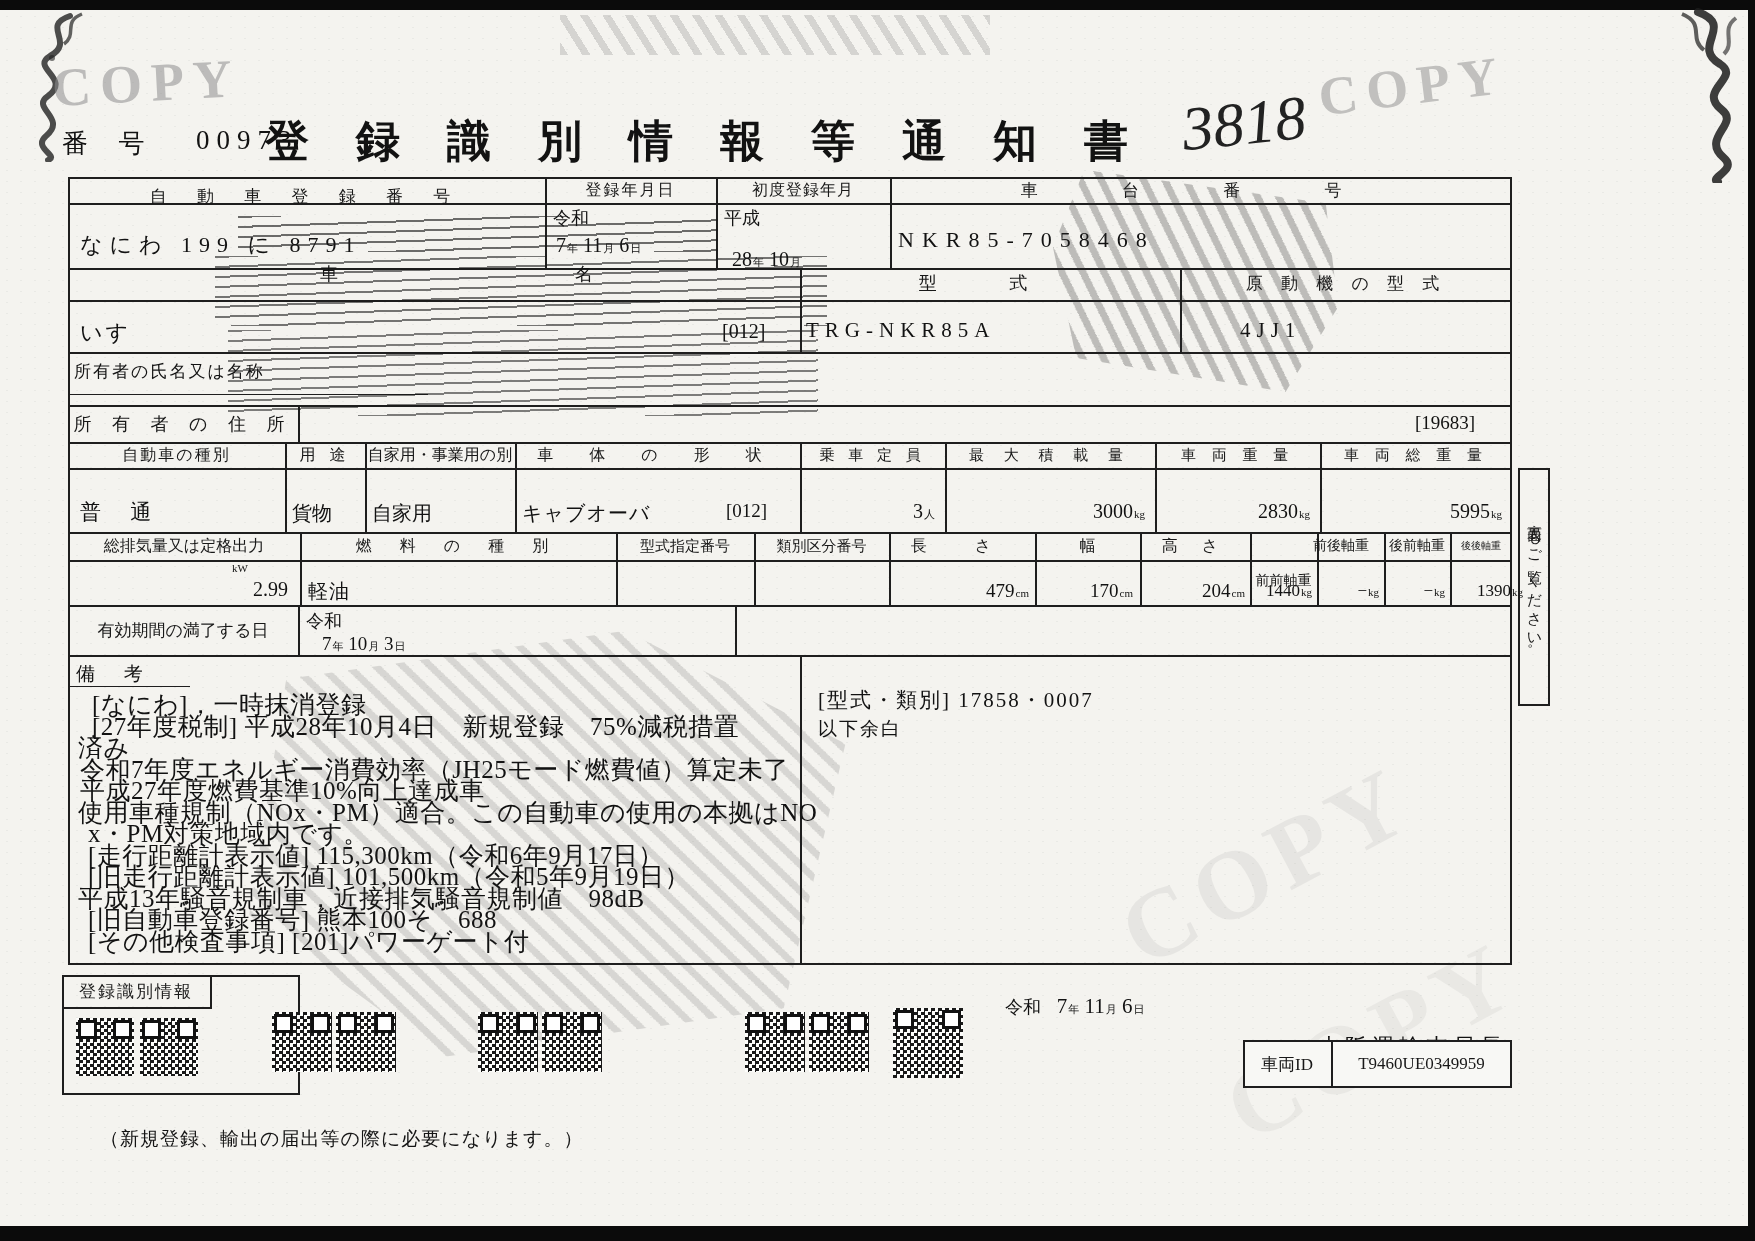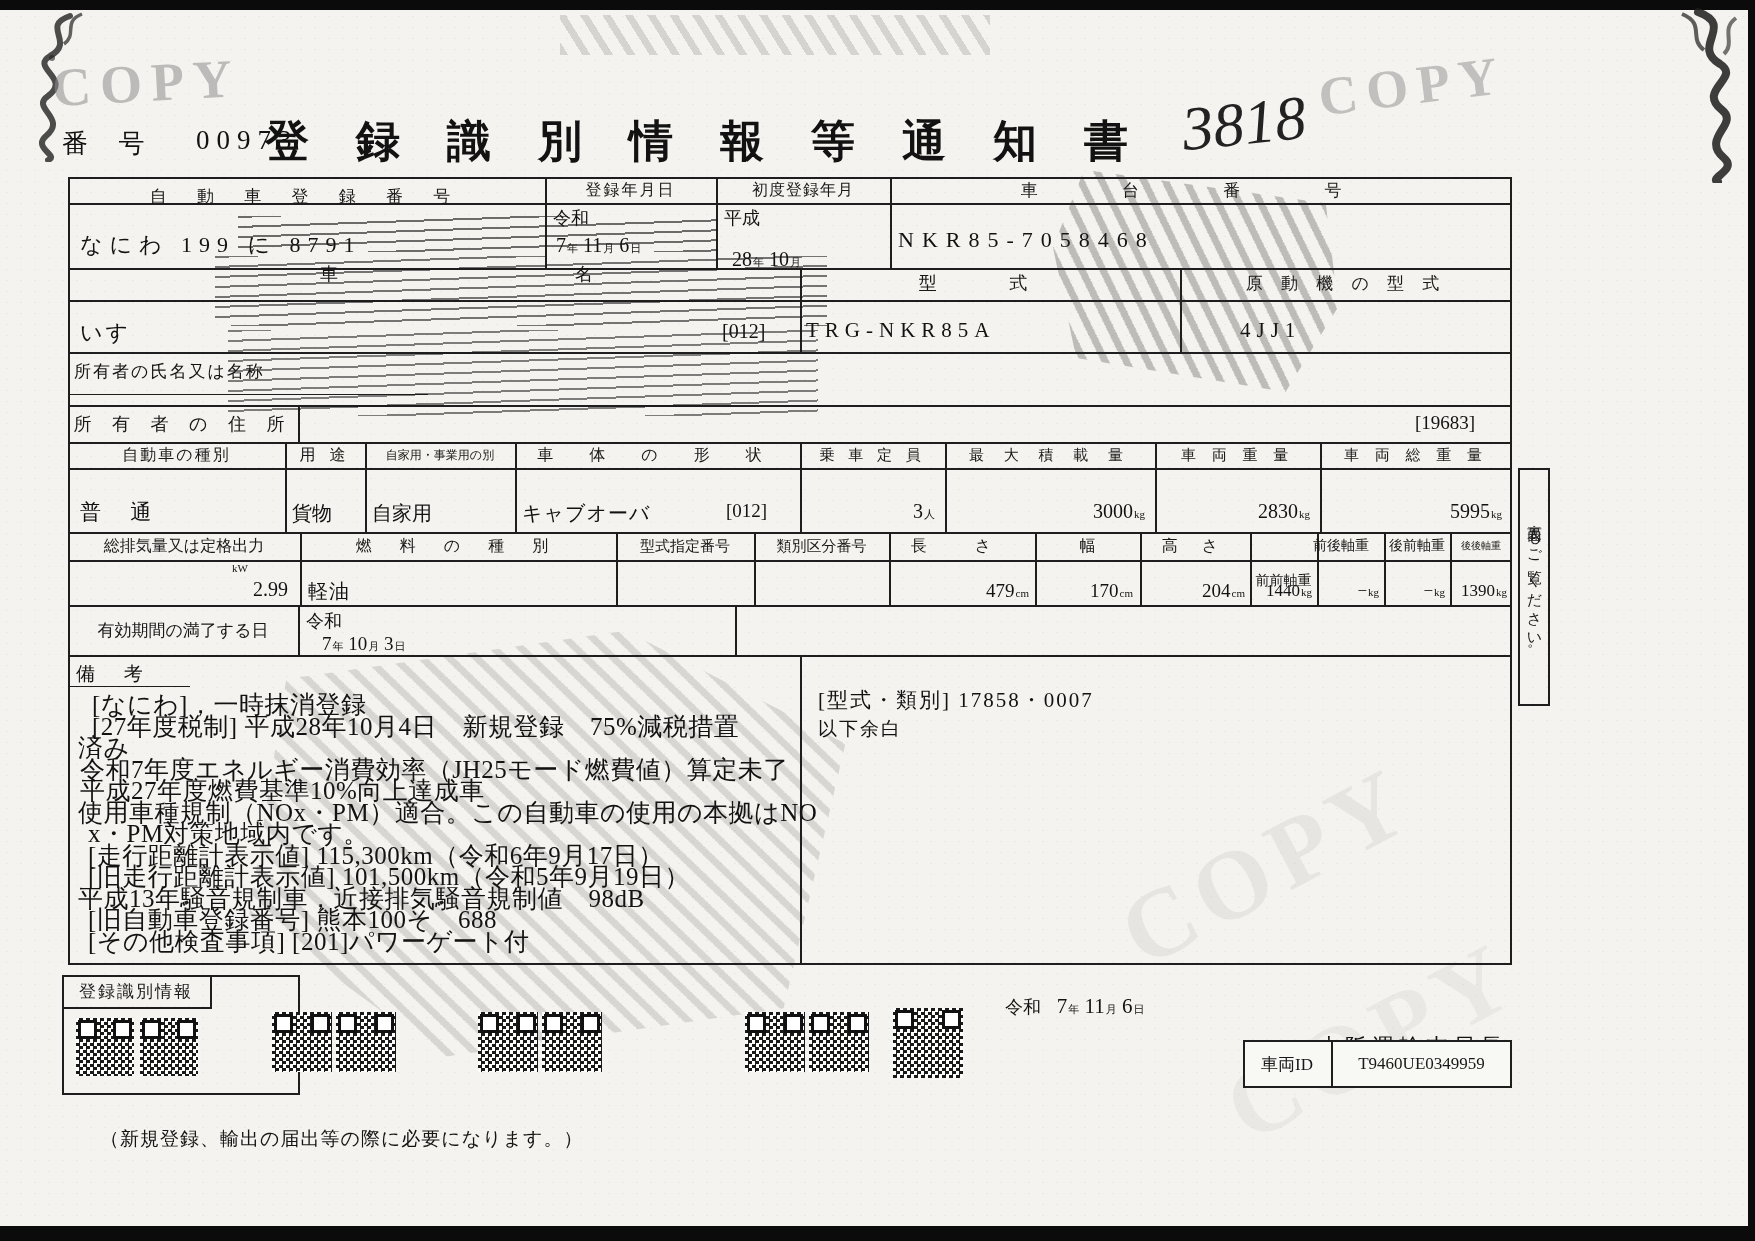--- a/index.html
+++ b/index.html
@@ -136,21 +136,21 @@
   <div class="val" style="left:806px;top:318px;font-size:21px;letter-spacing:6px;">TRG-NKR85A</div>
   <div class="val" style="left:1240px;top:318px;font-size:21px;letter-spacing:6px;">4JJ1</div>
 
   <div class="val" style="left:74px;top:360px;font-size:17px;letter-spacing:2px;">所有者の氏名又は名称</div>
 
   <div class="hdr" style="left:68px;top:408px;width:230px;height:32px;font-size:18px;letter-spacing:8px;">所 有 者 の 住 所</div>
   <div class="val" style="left:1415px;top:412px;font-size:19px;">[19683]</div>
 
   <div class="hdr" style="left:68px;top:444px;width:217px;height:22px;font-size:16px;letter-spacing:2px;">自動車の種別</div>
   <div class="hdr" style="left:285px;top:444px;width:80px;height:22px;font-size:16px;letter-spacing:5px;">用 途</div>
-  <div class="hdr" style="left:365px;top:444px;width:150px;height:22px;font-size:12px;text-align:right;">自家用・事業用の別</div>
+  <div class="hdr" style="left:365px;top:444px;width:150px;height:22px;font-size:16px;text-align:right;">自家用・事業用の別</div>
   <div class="hdr" style="left:515px;top:444px;width:285px;height:22px;font-size:16px;letter-spacing:16px;">車 体 の 形 状</div>
   <div class="hdr" style="left:800px;top:444px;width:145px;height:22px;font-size:15px;letter-spacing:5px;">乗 車 定 員</div>
   <div class="hdr" style="left:945px;top:444px;width:210px;height:22px;font-size:15px;letter-spacing:8px;">最 大 積 載 量</div>
   <div class="hdr" style="left:1155px;top:444px;width:165px;height:22px;font-size:15px;letter-spacing:6px;">車 両 重 量</div>
   <div class="hdr" style="left:1320px;top:444px;width:192px;height:22px;font-size:15px;letter-spacing:6px;">車 両 総 重 量</div>
 
   <div class="val" style="left:80px;top:498px;font-size:21px;letter-spacing:12px;">普 通</div>
   <div class="val" style="left:292px;top:500px;font-size:20px;">貨物</div>
   <div class="val" style="left:372px;top:500px;font-size:20px;">自家用</div>
   <div class="val" style="left:522px;top:500px;font-size:20px;letter-spacing:1px;">キャブオーバ</div>
@@ -194,21 +194,21 @@
   </div>
   <div class="val tr" style="left:1248px;top:581px;width:64px;font-size:17px;">
     <span class="num">1440</span><span class="u">kg</span>
   </div>
   <div class="val tr" style="left:1317px;top:581px;width:62px;font-size:17px;">
     <span class="num">−</span><span class="u">kg</span>
   </div>
   <div class="val tr" style="left:1384px;top:581px;width:61px;font-size:17px;">
     <span class="num">−</span><span class="u">kg</span>
   </div>
-  <div class="val tr" style="left:1450px;top:581px;width:57px;font-size:17px;">
+  <div class="val tr" style="left:1450px;top:581px;width:57px;font-size:17px;padding-left:16px;">
     <span class="num">1390</span><span class="u">kg</span>
   </div>
 
   <div class="hdr" style="left:68px;top:616px;width:230px;height:28px;font-size:17px;">有効期間の満了する日</div>
   <div class="val era" style="left:306px;top:609px;">令和</div>
   <div class="val" style="left:322px;top:633px;font-size:19px;">
     <span class="num">7</span><span class="u">年</span>
     <span class="num">10</span><span class="u">月</span>
     <span class="num">3</span><span class="u">日</span>
   </div>

